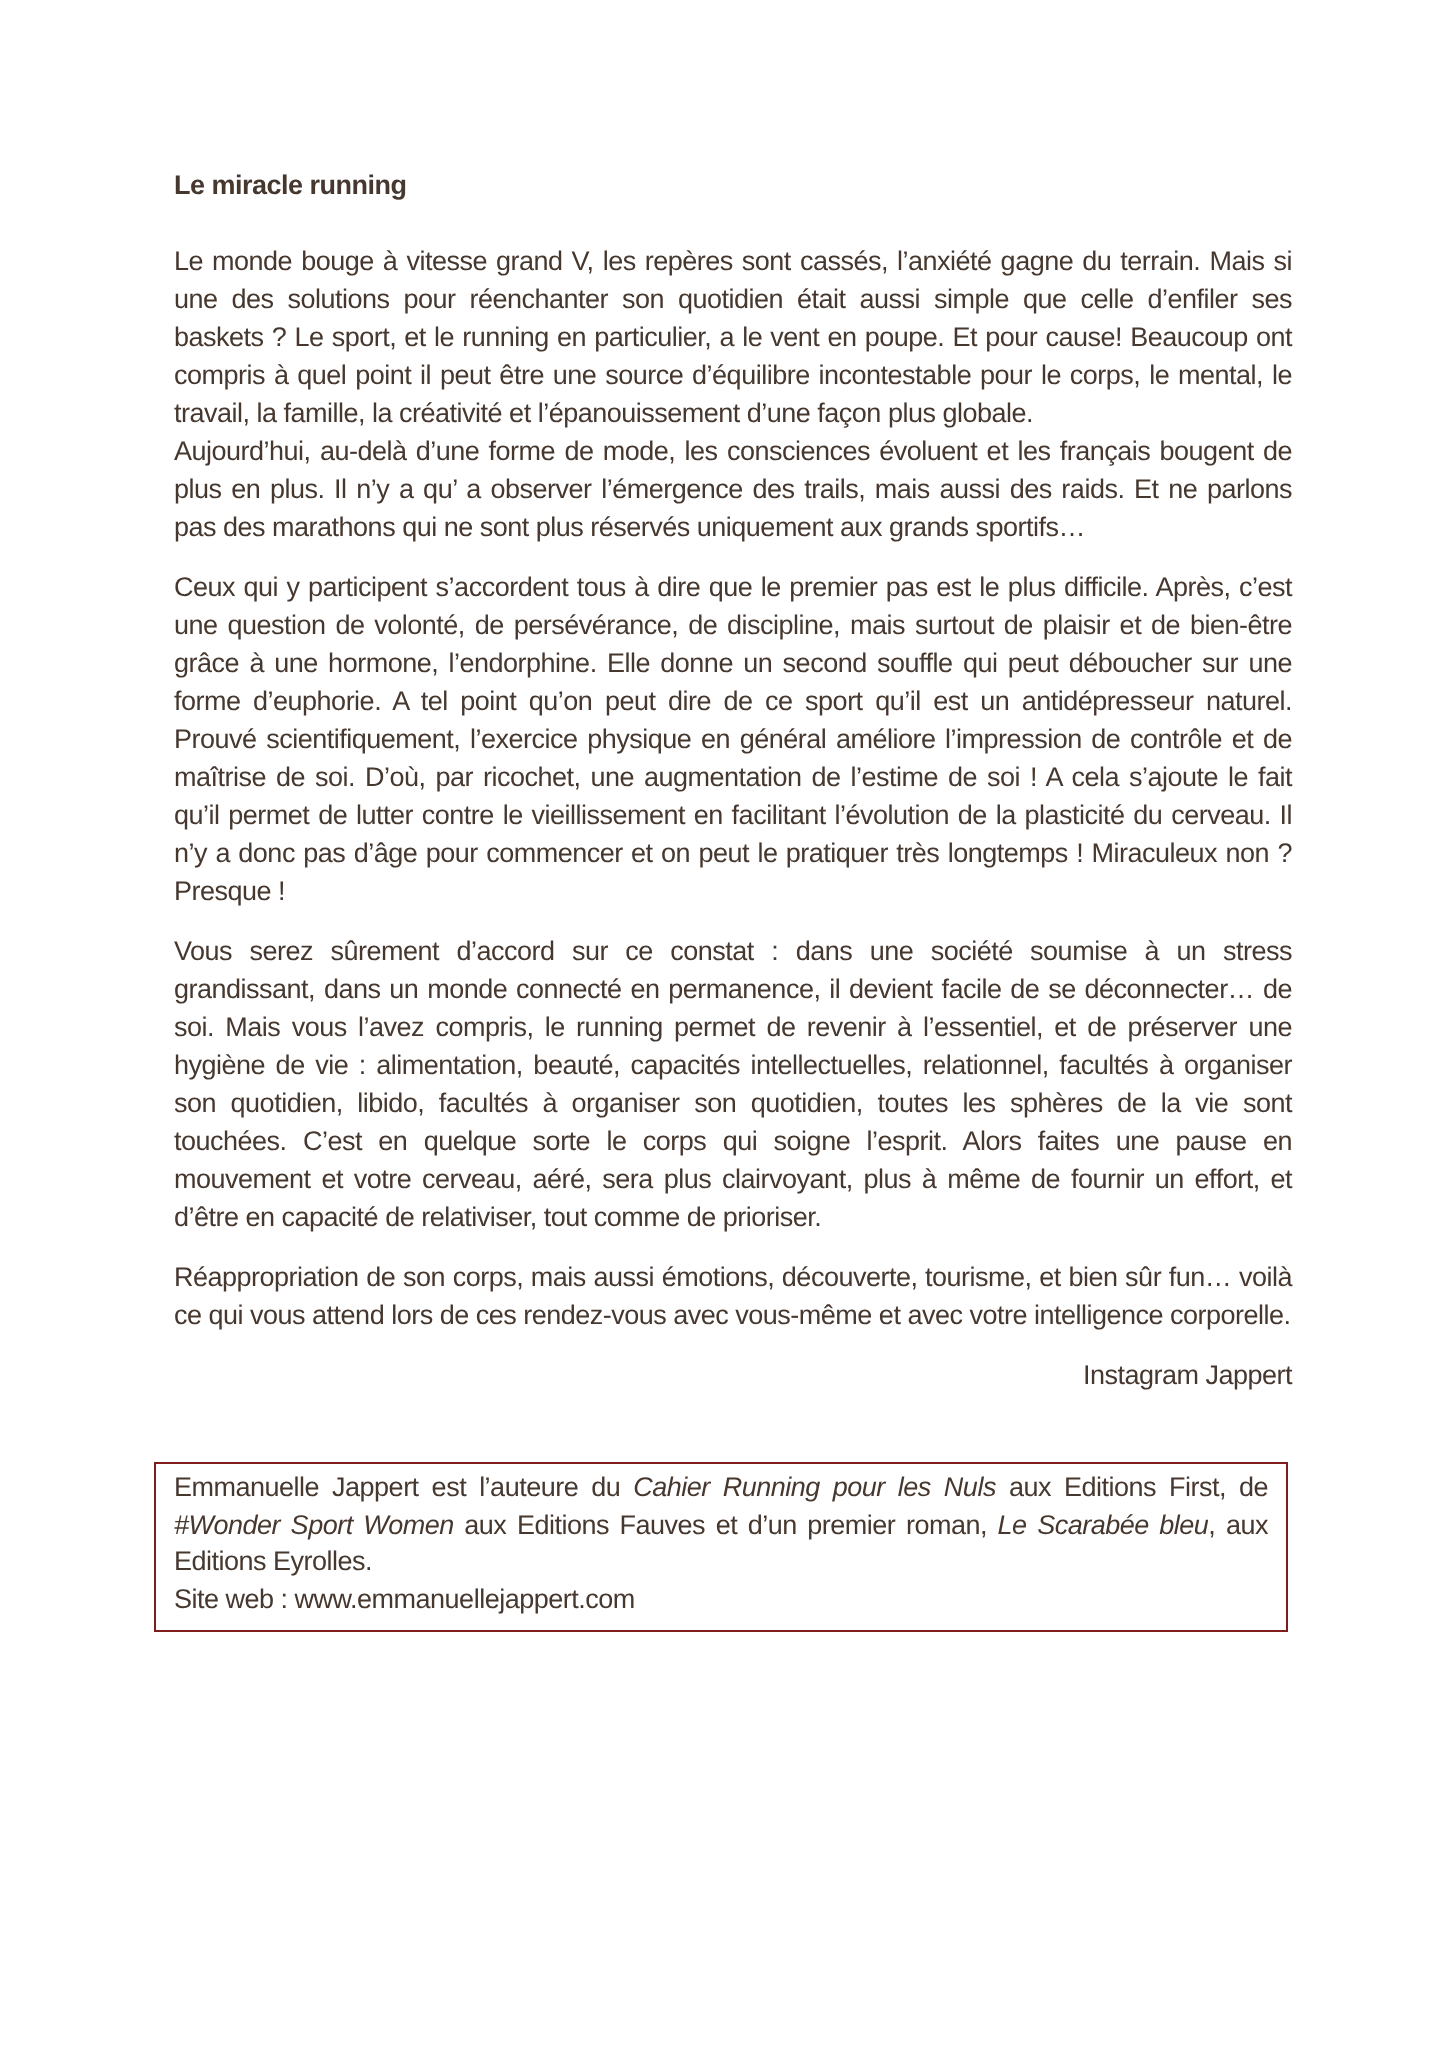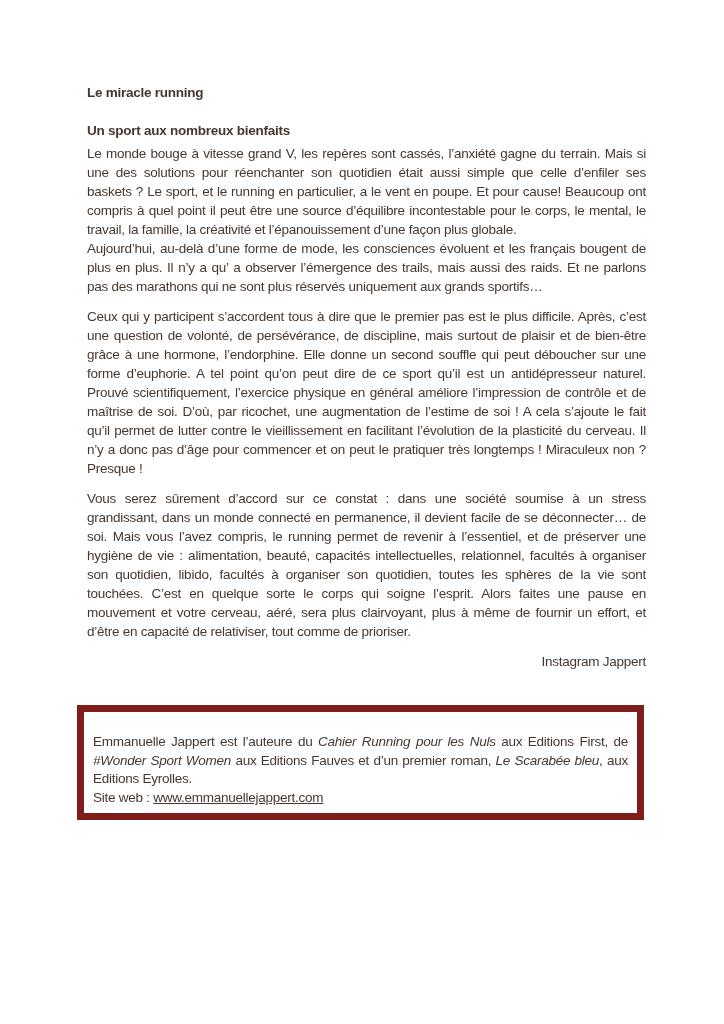--- a/index.html
+++ b/index.html
@@ -36,59 +36,60 @@
     text-align: justify;
   }
   .signature {
     text-align: right;
     margin: 0;
   }
   .author-box {
     box-sizing: border-box;
     width: 567px;
     margin: 34px 0 0 -10px;
-    border: 7px solid #7f1d1d;
-    padding: 21px 9px 5px 9px;
+    border: 1px solid #7f1d1d;
+    padding: 3px 9px 5px 9px;
     line-height: 18.7px;
   }
   .box-para {
     text-align: justify;
     margin: 0;
   }
   .box-line {
     margin: 0;
   }
   .italic { font-style: italic; }
   .bold { font-weight: bold; }
   .link {
     color: inherit;
-    text-decoration: underline;
     cursor: pointer;
     text-align: right;
   }
 </style>
 </head>
 <body>
 
 <div class="page">
   <div class="content">
 
     <div class="title">Le miracle running</div>
 
     <div id="sections">
-        <div class="heading">Un sport aux nombreux bienfaits</div>
         <div class="para">
           <div class="para-block">Le monde bouge à vitesse grand V, les repères sont cassés, l’anxiété gagne du terrain. Mais si une des solutions pour réenchanter son quotidien était aussi simple que celle d’enfiler ses baskets ? Le sport, et le running en particulier, a le vent en poupe. Et pour cause! Beaucoup ont compris à quel point il peut être une source d’équilibre incontestable pour le corps, le mental, le travail, la famille, la créativité et l’épanouissement d’une façon plus globale.</div>
           <div class="para-block">Aujourd’hui, au-delà d’une forme de mode, les consciences évoluent et les français bougent de plus en plus. Il n’y a qu’ a observer l’émergence des trails, mais aussi des raids. Et ne parlons pas des marathons qui ne sont plus réservés uniquement aux grands sportifs…</div>
         </div>
         <div class="para">
           <div class="para-block">Ceux qui y participent s’accordent tous à dire que le premier pas est le plus difficile. Après, c’est une question de volonté, de persévérance, de discipline, mais surtout de plaisir et de bien-être grâce à une hormone, l’endorphine. Elle donne un second souffle qui peut déboucher sur une forme d’euphorie. A tel point qu’on peut dire de ce sport qu’il est un antidépresseur naturel. Prouvé scientifiquement, l’exercice physique en général améliore l’impression de contrôle et de maîtrise de soi. D’où, par ricochet, une augmentation de l’estime de soi ! A cela s’ajoute le fait qu’il permet de lutter contre le vieillissement en facilitant l’évolution de la plasticité du cerveau. Il n’y a donc pas d’âge pour commencer et on peut le pratiquer très longtemps ! Miraculeux non ? Presque !</div>
         </div>
         <div class="para">
           <div class="para-block">Vous serez sûrement d’accord sur ce constat : dans une société soumise à un stress grandissant, dans un monde connecté en permanence, il devient facile de se déconnecter… de soi. Mais vous l’avez compris, le running permet de revenir à l’essentiel, et de préserver une hygiène de vie : alimentation, beauté, capacités intellectuelles, relationnel, facultés à organiser son quotidien, libido, facultés à organiser son quotidien, toutes les sphères de la vie sont touchées. C’est en quelque sorte le corps qui soigne l’esprit. Alors faites une pause en mouvement et votre cerveau, aéré, sera plus clairvoyant, plus à même de fournir un effort, et d’être en capacité de relativiser, tout comme de prioriser.</div>
+        </div>
+        <div class="para">
+          <div class="para-block">Réappropriation de son corps, mais aussi émotions, découverte, tourisme, et bien sûr fun… voilà ce qui vous attend lors de ces rendez-vous avec vous-même et avec votre intelligence corporelle.</div>
         </div>
       </div>
 
     <div class="signature">Instagram Jappert</div>
 
     <div class="author-box">
       <p class="box-para" id="bio"><span>Emmanuelle Jappert est l’auteure du </span><span class="italic">Cahier Running pour les Nuls</span><span> aux Editions First, de </span><span class="italic">#Wonder Sport Women</span><span> aux Editions Fauves et d’un premier roman, </span><span class="italic">Le Scarabée bleu</span><span>, aux Editions Eyrolles.</span></p>
       <p class="box-line"><span>Site web : </span><span class="link">www.emmanuellejappert.com</span></p>
     </div>
 

